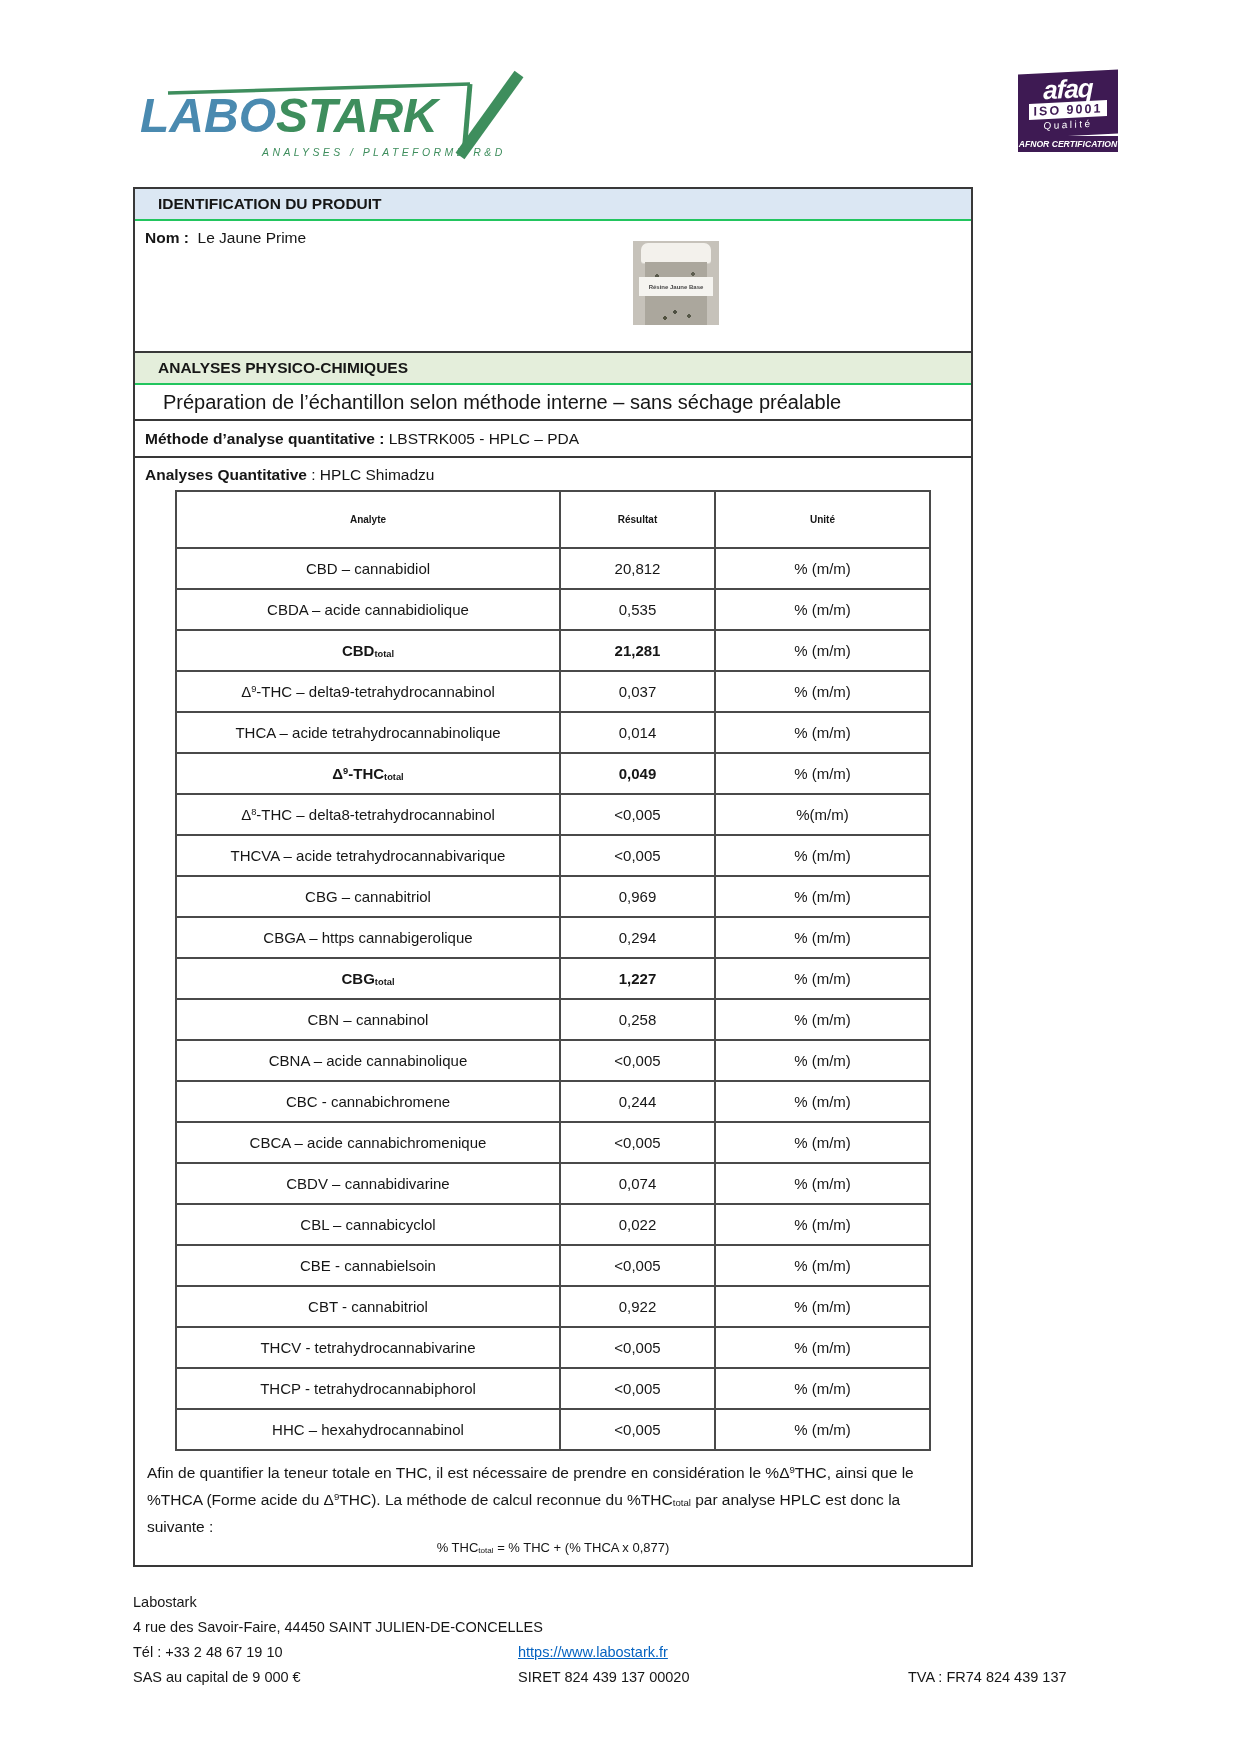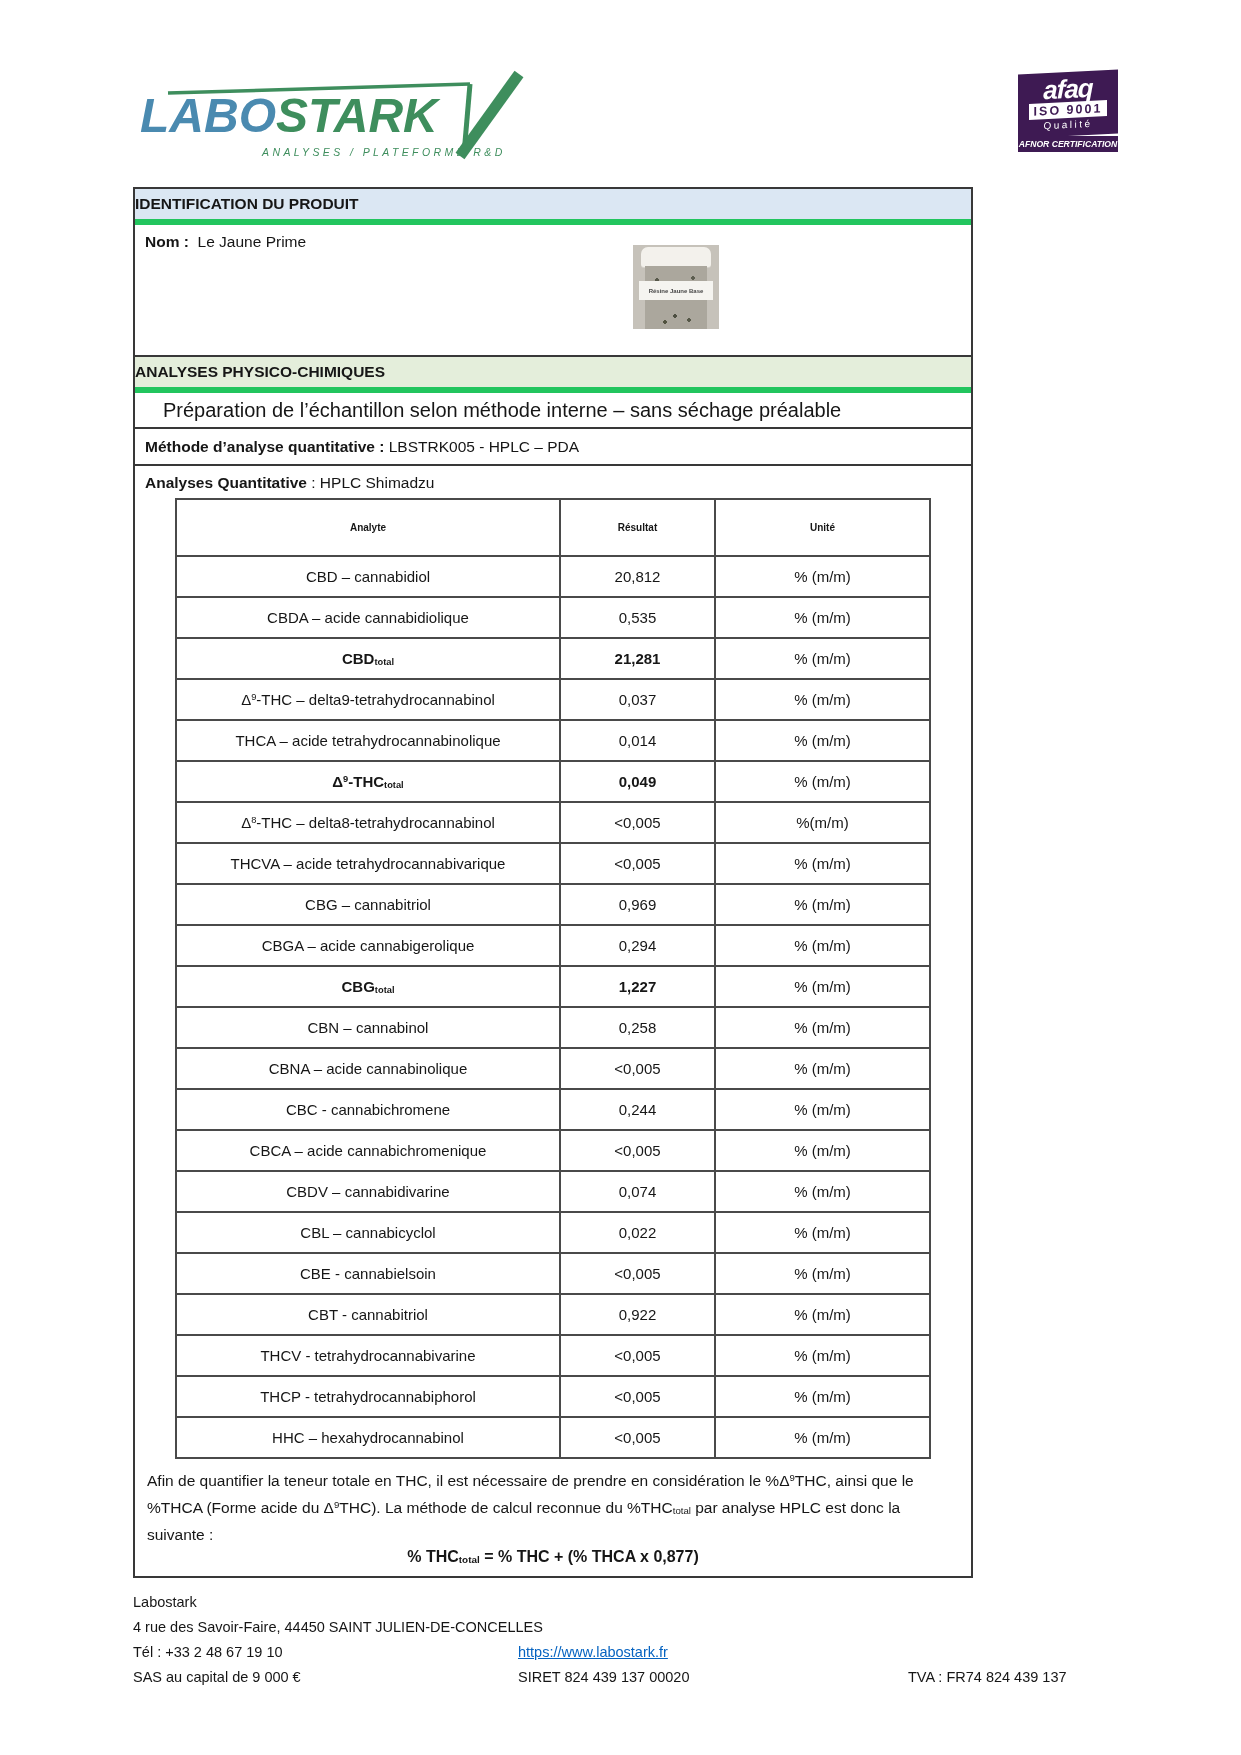--- a/index.html
+++ b/index.html
@@ -21,21 +21,21 @@
   .badge-main{position:absolute;left:0;top:14px;width:100px;height:64px;background:#3e1a53;transform:skewY(-3deg);
     display:flex;flex-direction:column;align-items:center;justify-content:center;gap:1px;}
   .badge-afaq{color:#ffffff;font-size:26px;font-weight:bold;font-style:italic;line-height:24px;letter-spacing:-1px;}
   .badge-iso{background:#ffffff;color:#3e1a53;font-size:12.5px;font-weight:bold;letter-spacing:2px;padding:1px 5px;line-height:14px;}
   .badge-qualite{color:#ffffff;font-size:10px;letter-spacing:2.5px;line-height:12px;}
   .badge-strip{position:absolute;left:0;top:78px;width:100px;height:16px;background:#3e1a53;color:#ffffff;
     font-size:8.6px;font-weight:bold;font-style:italic;display:flex;align-items:center;justify-content:center;white-space:nowrap;}
 
   
   .doc{position:absolute;left:133px;top:187px;width:840px;border:2px solid #383838;box-sizing:border-box;background:#fff;}
-  .bar{height:30px;line-height:30px;padding-left:0;font-weight:bold;font-size:15.5px;border-bottom:6px solid #22c55e;}
+  .bar{height:30px;line-height:30px;padding-left:23px;font-weight:bold;font-size:15.5px;border-bottom:2px solid #22c55e;}
   .bar-blue{background:#dbe7f3;}
   .bar-green{background:#e4eedb;}
   .row-nom{height:114px;border-bottom:2px solid #383838;position:relative;padding:8px 10px;box-sizing:content-box;font-size:15.5px;}
   .row-nom .lbl{font-weight:bold;}
   .row-plain{height:34px;line-height:34px;padding-left:28px;font-size:20px;border-bottom:2px solid #383838;}
   .row-method{height:35px;line-height:35px;padding-left:10px;font-size:15.5px;border-bottom:2px solid #383838;}
   .lbl-b{font-weight:bold;}
 
   
   .photo{position:absolute;left:498px;top:20px;width:86px;height:84px;background:#c6c2ba;overflow:hidden;}
@@ -54,21 +54,21 @@
   .quant-table{border-collapse:collapse;margin:6px auto 0;table-layout:fixed;width:754px;}
   .quant-table th,.quant-table td{border:2px solid #4a4a4a;text-align:center;vertical-align:middle;font-size:15px;padding:0 4px;overflow:hidden;}
   .quant-table th{height:55px;font-size:10px;font-weight:bold;}
   .quant-table td{height:39px;}
   .col-analyte{width:384px;}
   .col-result{width:155px;}
   .col-unit{width:215px;}
   .total-row .c-analyte,.total-row .c-result{font-weight:bold;}
 
   .note{margin:8px 2px 0;font-size:15.5px;line-height:27px;}
-  .formula{text-align:center;font-weight:bold;font-size:16px;margin:0 0 4px;}
+  .formula{text-align:center;font-weight:normal;font-size:13px;margin:0 0 4px;}
 
   
   .footer{position:absolute;left:133px;top:1590px;width:942px;font-size:14.5px;line-height:25px;}
   .footer-grid{display:grid;grid-template-columns:385px 390px auto;}
   .footer a{color:#0563c1;text-decoration:underline;}
 </style>
 </head>
 <body>
 
 <div class="page">
@@ -172,21 +172,21 @@
               <td class="c-analyte">THCVA – acide tetrahydrocannabivarique</td>
               <td class="c-result">&lt;0,005</td>
               <td class="c-unit">% (m/m)</td>
             </tr>
             <tr>
               <td class="c-analyte">CBG – cannabitriol</td>
               <td class="c-result">0,969</td>
               <td class="c-unit">% (m/m)</td>
             </tr>
             <tr>
-              <td class="c-analyte">CBGA – acide cannabigerolique</td>
+              <td class="c-analyte">CBGA – https cannabigerolique</td>
               <td class="c-result">0,294</td>
               <td class="c-unit">% (m/m)</td>
             </tr>
             <tr class="total-row">
               <td class="c-analyte">CBG<sub>total</sub></td>
               <td class="c-result">1,227</td>
               <td class="c-unit">% (m/m)</td>
             </tr>
             <tr>
               <td class="c-analyte">CBN – cannabinol</td>

